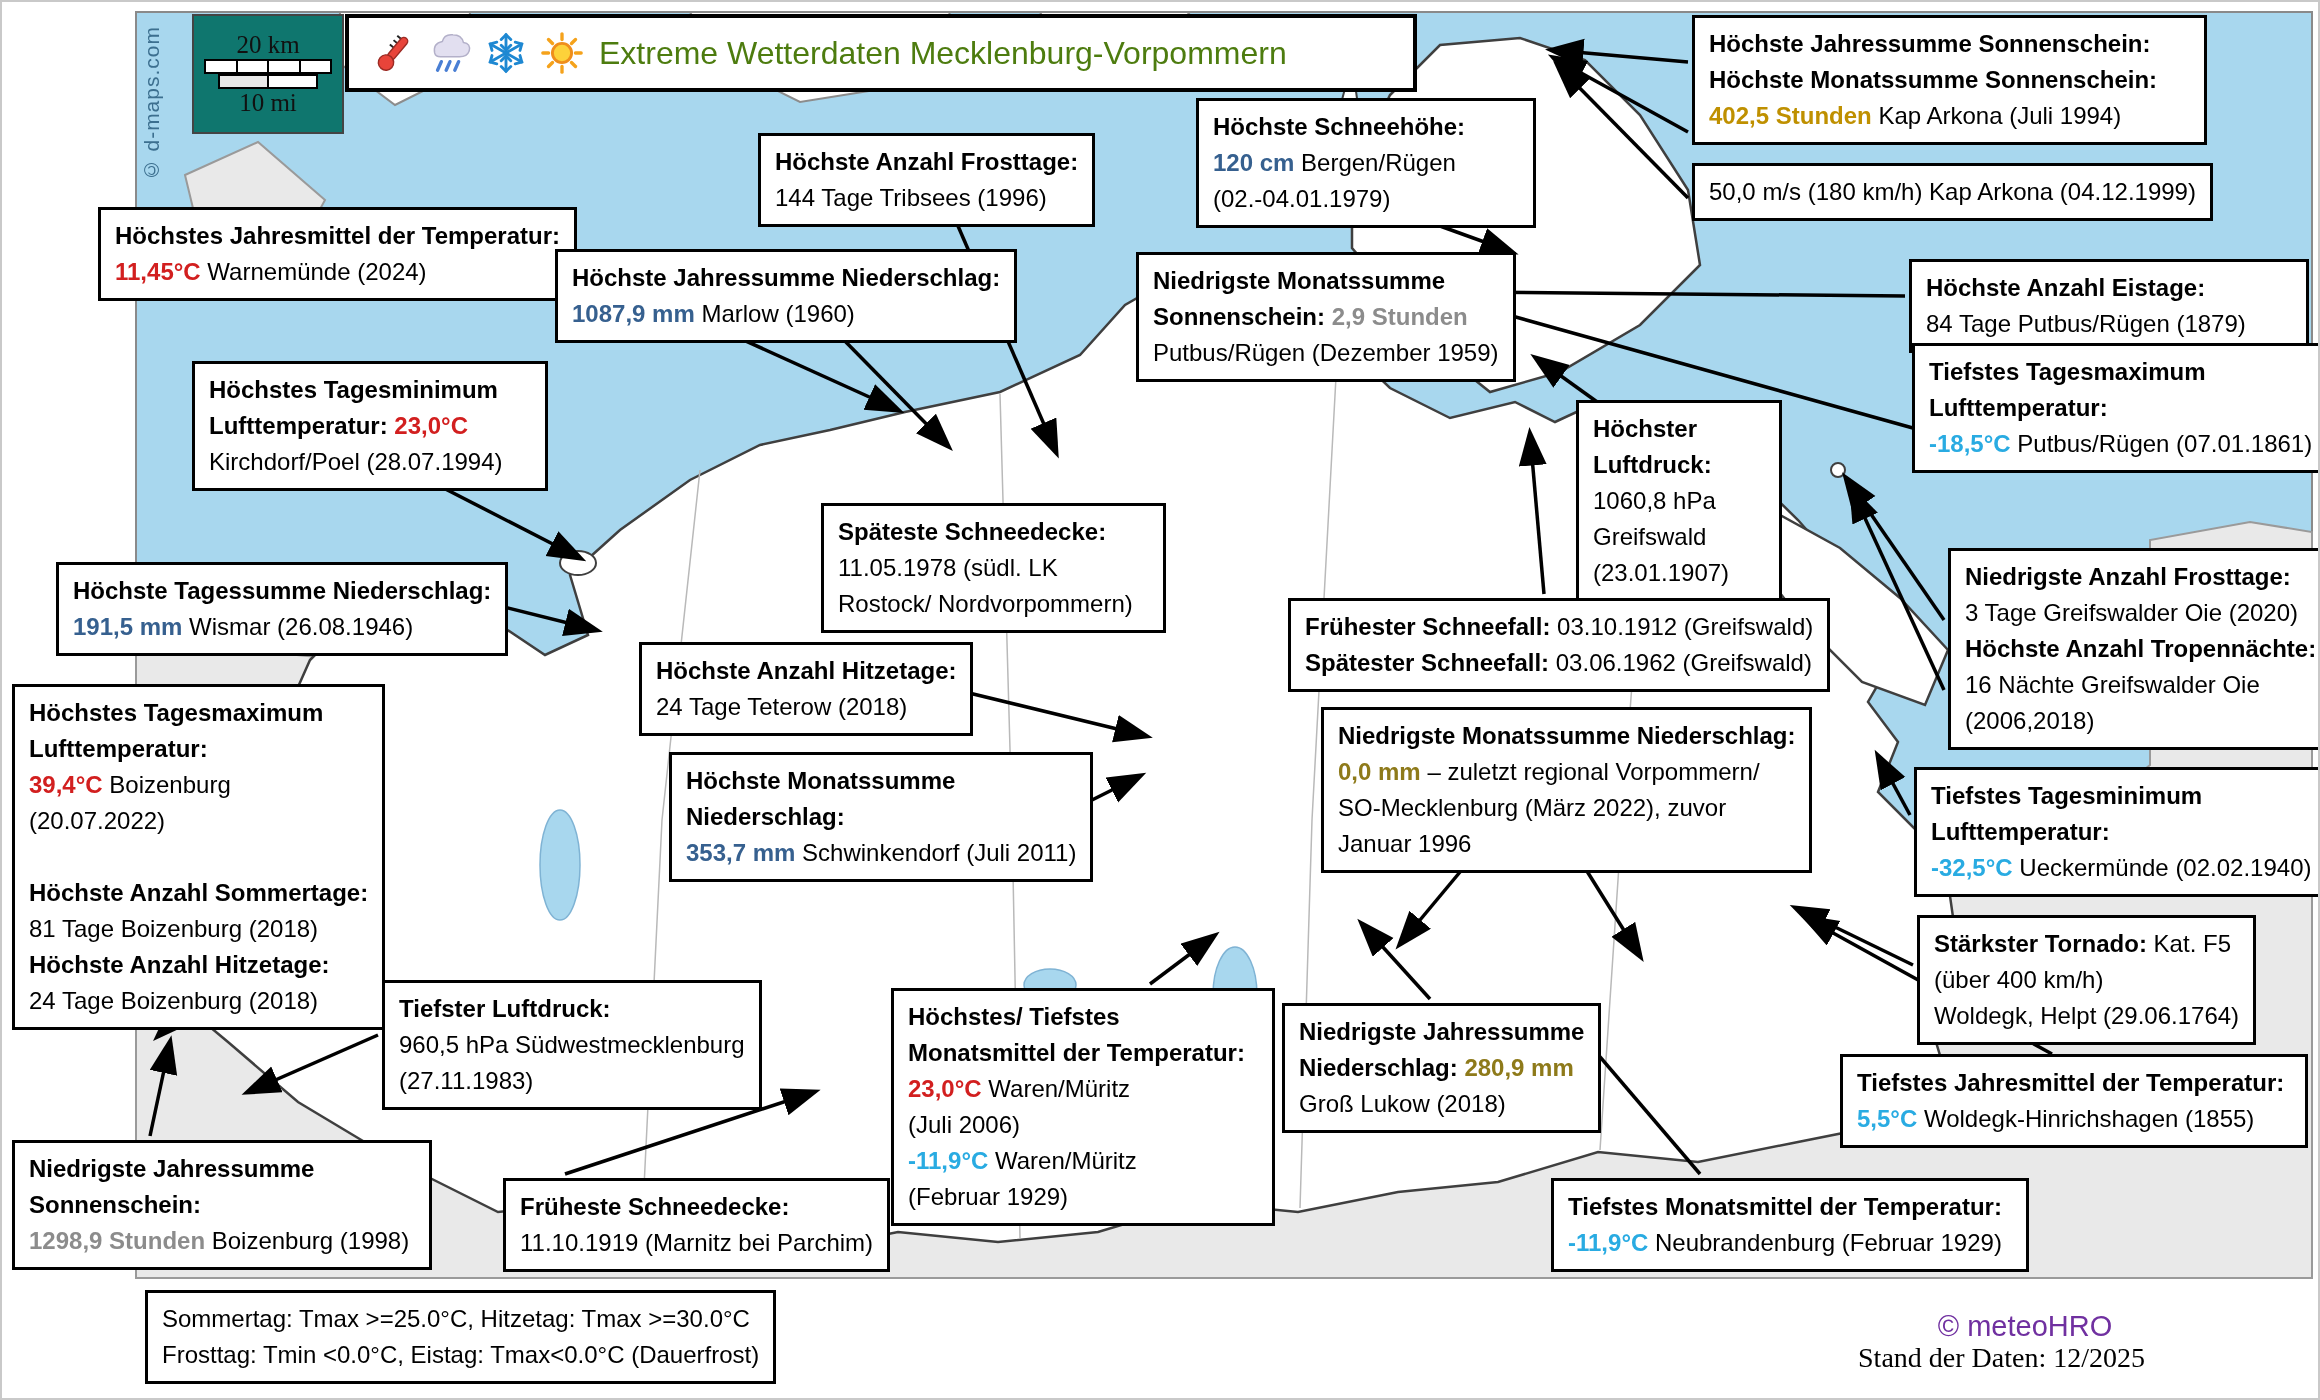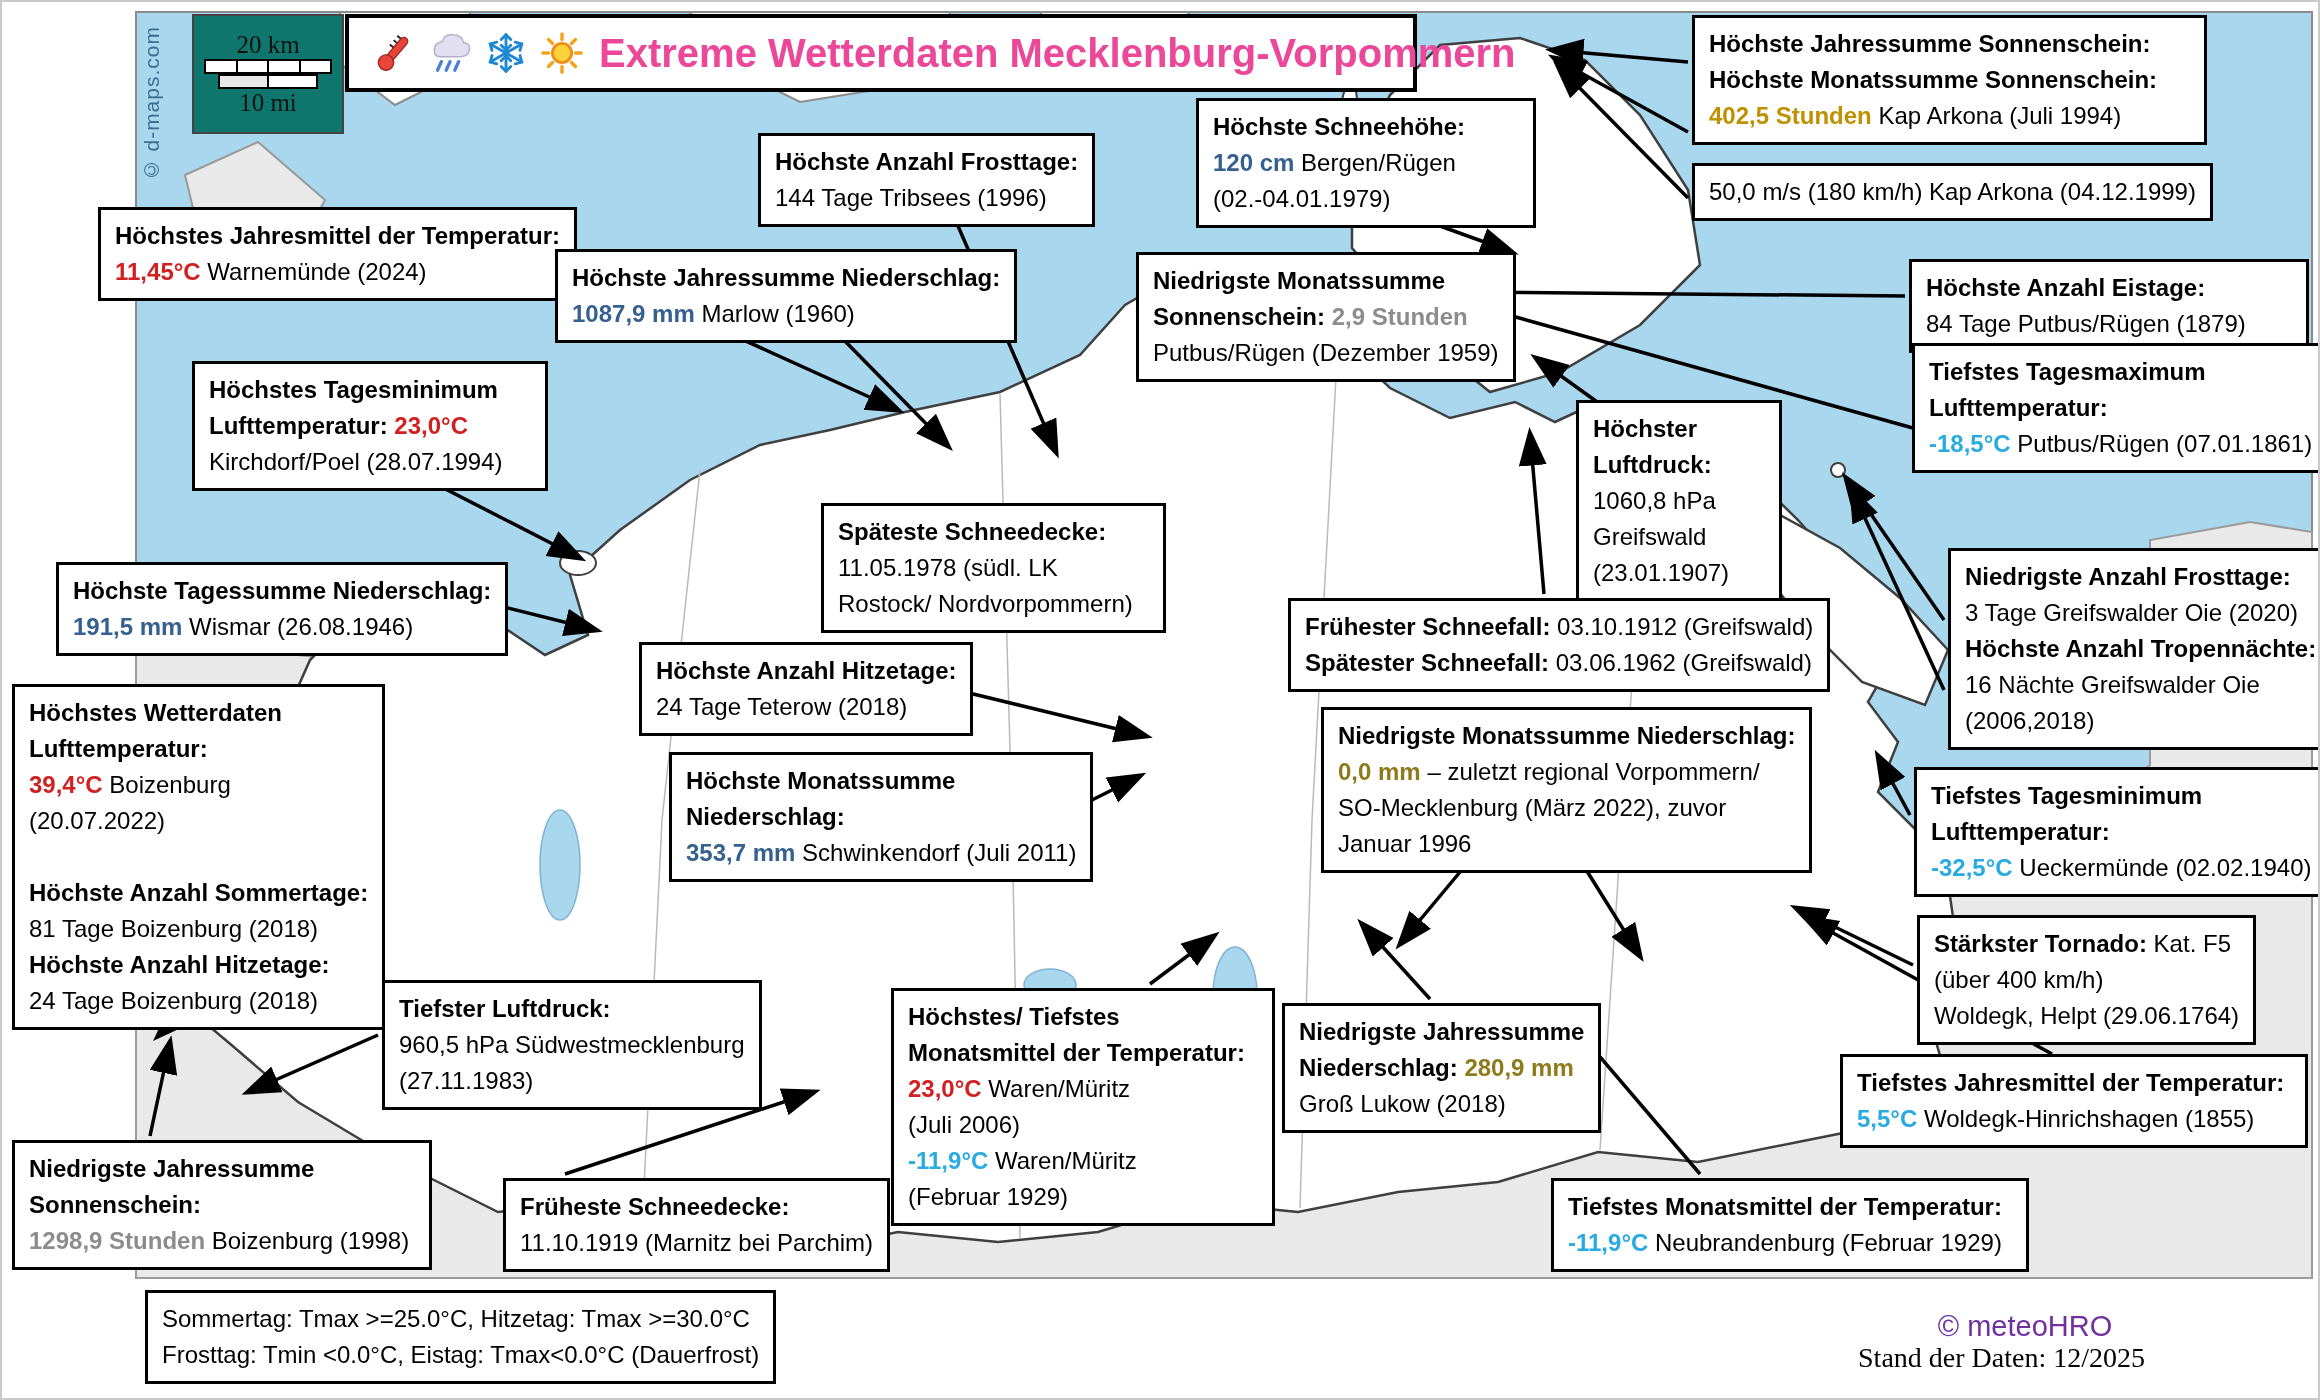--- a/index.html
+++ b/index.html
@@ -15,21 +15,21 @@
   .seg-b{font-weight:700;}
   .seg-red{color:var(--c-red);font-weight:700;}
   .seg-blue{color:var(--c-blue);font-weight:700;}
   .seg-cyan{color:var(--c-cyan);font-weight:700;}
   .seg-gold{color:var(--c-gold);font-weight:700;}
   .seg-olive{color:var(--c-olive);font-weight:700;}
   .seg-gray{color:var(--c-gray);font-weight:700;}
   .title-box{position:absolute;left:345px;top:14px;width:1072px;height:78px;background:#fff;
        border:4px solid #000;display:flex;align-items:center;gap:14px;padding:0 22px;
        box-sizing:border-box;z-index:3;}
-  .title-text{font-size:40px;font-weight:700;color:#ec4899;white-space:nowrap;}
+  .title-text{font-size:32px;font-weight:400;color:#4d7c0f;white-space:nowrap;}
   .title-icons{display:flex;align-items:center;gap:10px;}
   .scale-box{position:absolute;left:192px;top:14px;width:152px;height:120px;background:#0f766e;
        border:2px solid #444;box-sizing:border-box;z-index:3;display:flex;flex-direction:column;
        align-items:center;justify-content:center;padding:6px 0;
        font-family:"Liberation Serif",serif;font-size:25px;color:#111;}
   .scalebar{display:flex;border:2px solid #000;background:#fff;height:11px;box-sizing:content-box;}
   .scalebar span{border-right:2px solid #000;background:#fff;}
   .scalebar span:last-child{border-right:none;}
   .sb1{width:124px;} .sb1 span{width:31px;}
   .sb2{width:96px;}  .sb2 span{width:48px;}
@@ -178,21 +178,21 @@
     </div>
     <div class="box" style="left: 56px; top: 562px; min-width: 424px;">
       <div class="ln"><span class="seg-b">Höchste Tagessumme Niederschlag:</span></div>
       <div class="ln"><span class="seg-blue">191,5 mm</span><span class="seg-n"> Wismar (26.08.1946)</span></div>
     </div>
     <div class="box" style="left: 639px; top: 642px; min-width: 322px;">
       <div class="ln"><span class="seg-b">Höchste Anzahl Hitzetage:</span></div>
       <div class="ln"><span class="seg-n">24 Tage Teterow (2018)</span></div>
     </div>
     <div class="box" style="left: 12px; top: 684px; min-width: 350px;">
-      <div class="ln"><span class="seg-b">Höchstes Wetterdaten</span></div>
+      <div class="ln"><span class="seg-b">Höchstes Tagesmaximum</span></div>
       <div class="ln"><span class="seg-b">Lufttemperatur:</span></div>
       <div class="ln"><span class="seg-red">39,4°C</span><span class="seg-n"> Boizenburg</span></div>
       <div class="ln"><span class="seg-n">(20.07.2022)</span></div>
       <div class="ln"><span class="seg-n">&nbsp;</span></div>
       <div class="ln"><span class="seg-b">Höchste Anzahl Sommertage:</span></div>
       <div class="ln"><span class="seg-n">81 Tage Boizenburg (2018)</span></div>
       <div class="ln"><span class="seg-b">Höchste Anzahl Hitzetage:</span></div>
       <div class="ln"><span class="seg-n">24 Tage Boizenburg (2018)</span></div>
     </div>
     <div class="box" style="left: 669px; top: 740px; min-width: 420px; margin-top: 12px;">

